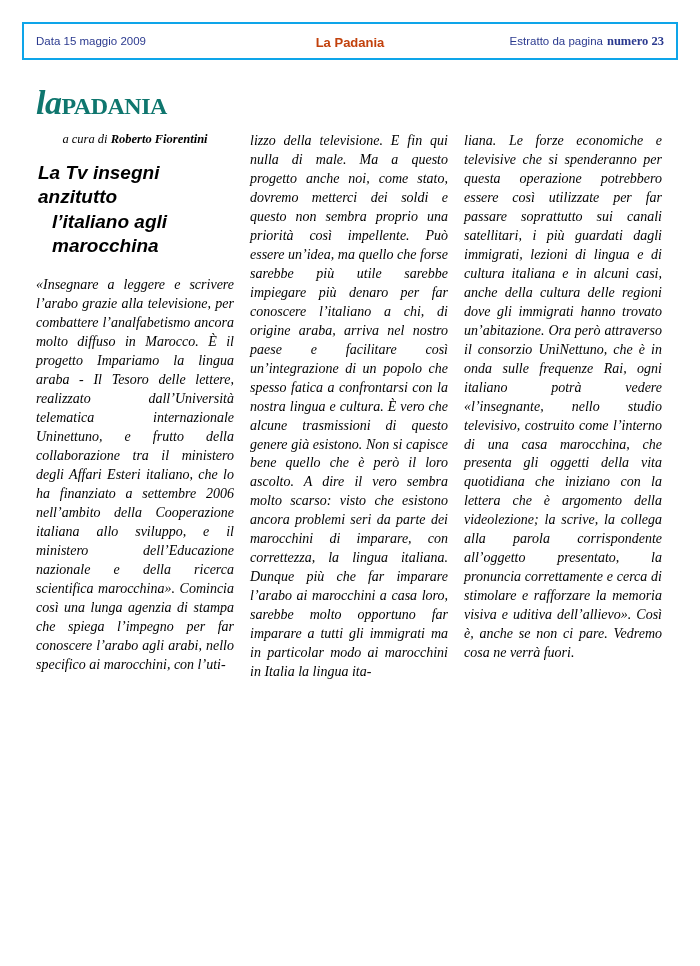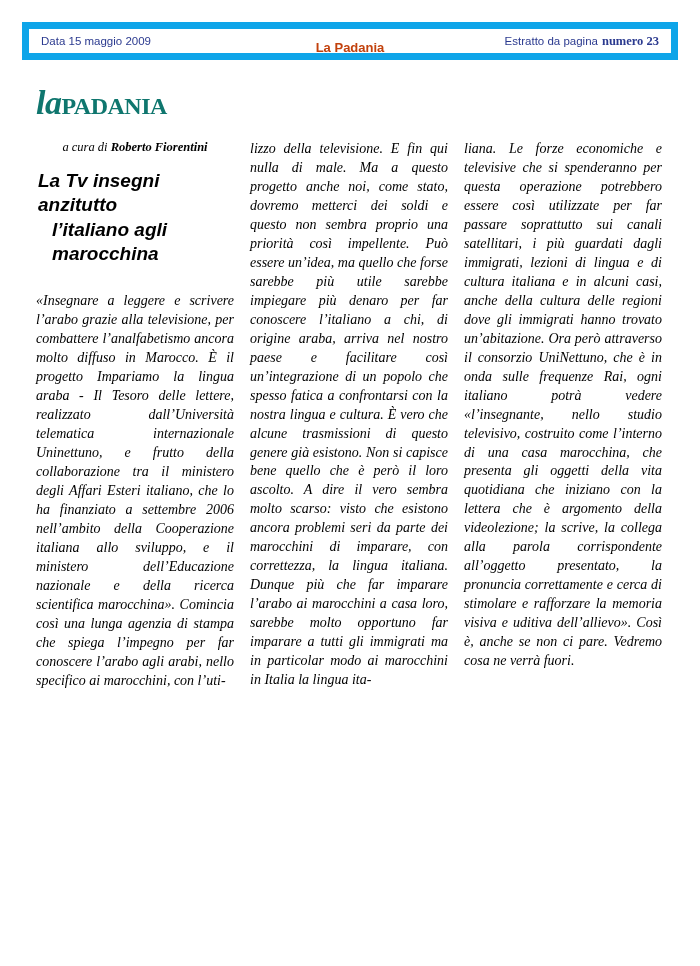--- a/index.html
+++ b/index.html
@@ -23,21 +23,21 @@
     background: #fff;
   }
 
   
   .header-bar {
     position: absolute;
     left: 22px;
     top: 22px;
     width: 656px;
     height: 38px;
-    border: 7px solid #0ea5e9;
+    border: 2px solid #0ea5e9;
     box-sizing: border-box;
   }
   .header-inner {
     position: absolute;
     left: 0; top: 0; right: 0; bottom: 0;
     display: flex;
     align-items: center;
     justify-content: space-between;
     padding: 0 12px;
   }
@@ -92,21 +92,21 @@
     text-transform: lowercase;
   }
   .masthead .padania::first-letter {
     text-transform: uppercase;
   }
 
   
   .article {
     position: absolute;
     left: 36px;
-    top: 140px;
+    top: 132px;
     width: 628px;
     display: flex;
     gap: 16px;
   }
   .col {
     width: 198px;
   }
 
   .byline {
     font-family: "Liberation Serif", serif;
@@ -116,21 +116,21 @@
     margin-bottom: 14px;
     white-space: nowrap;
   }
   .byline b { font-weight: bold; }
 
   .headline {
     font-family: "Liberation Sans", sans-serif;
     font-size: 19px;
     font-weight: bold;
     line-height: 1.28;
-    margin-bottom: 26px;
+    margin-bottom: 18px;
     padding-left: 2px;
     
     font-style: italic;
   }
   .headline .l1 { display: block; }
   .headline .l2 { display: block; padding-left: 14px; }
 
   .body-text {
     font-family: "Liberation Serif", serif;
     font-size: 14px;

